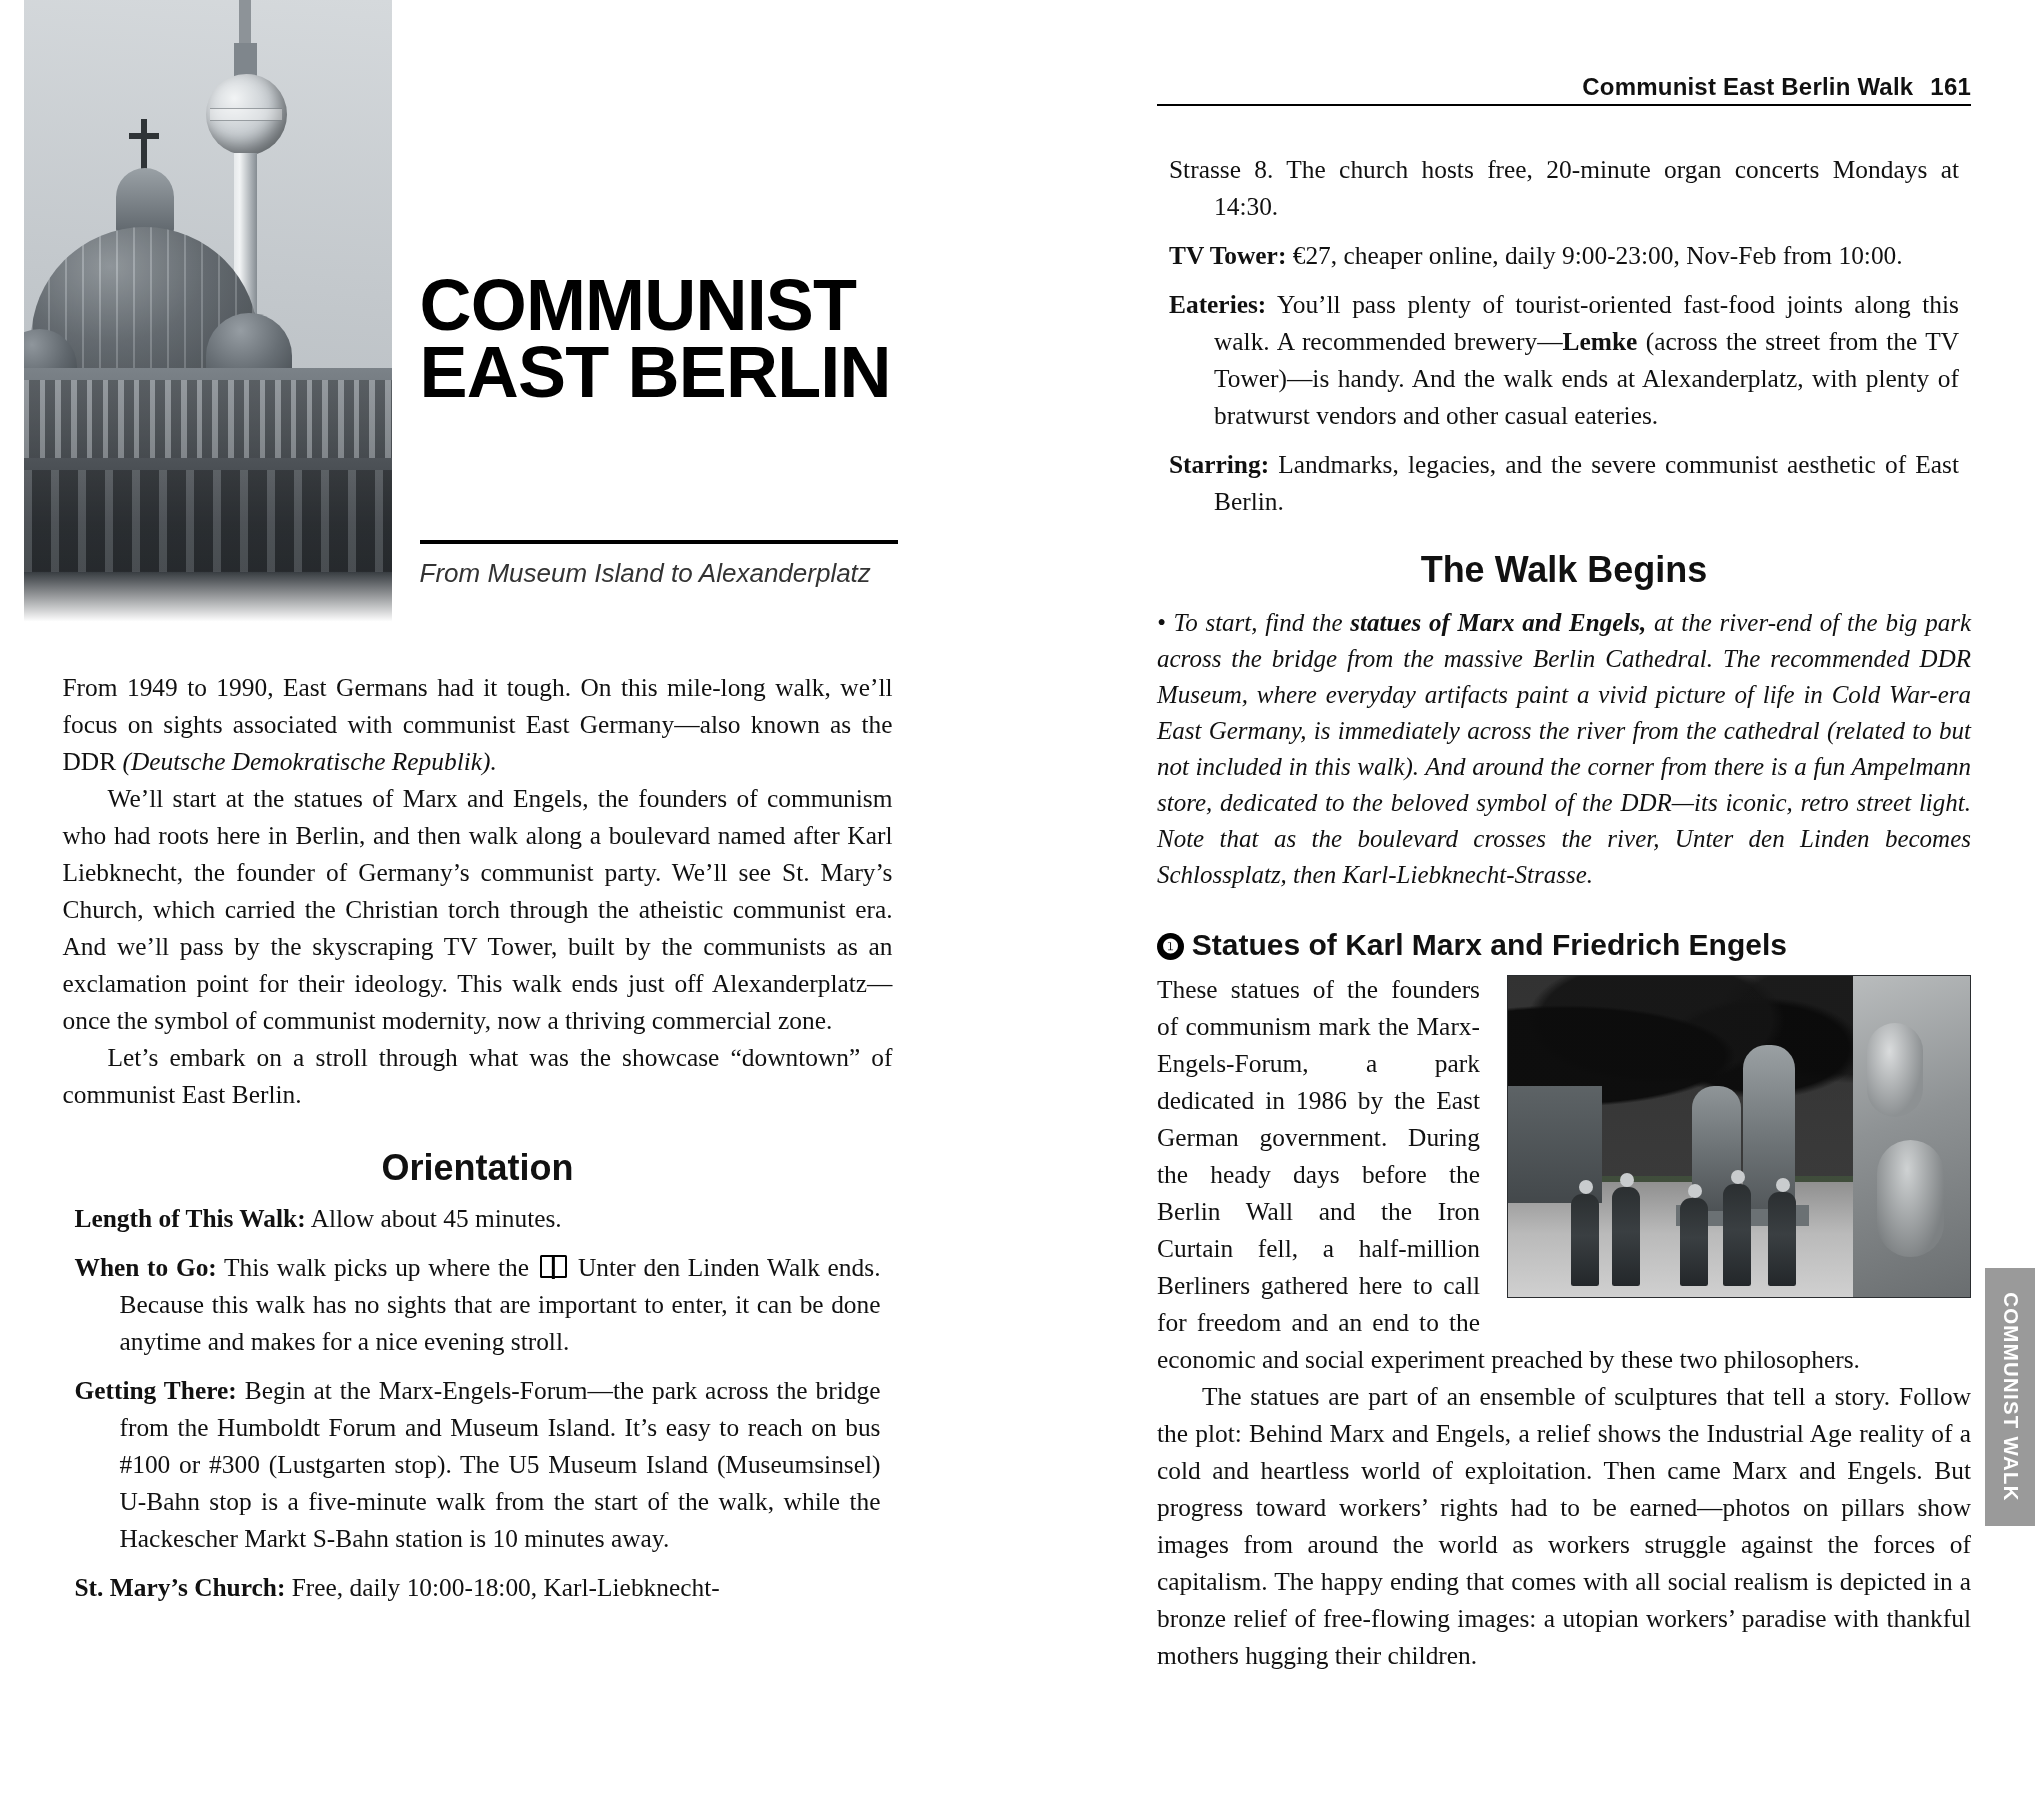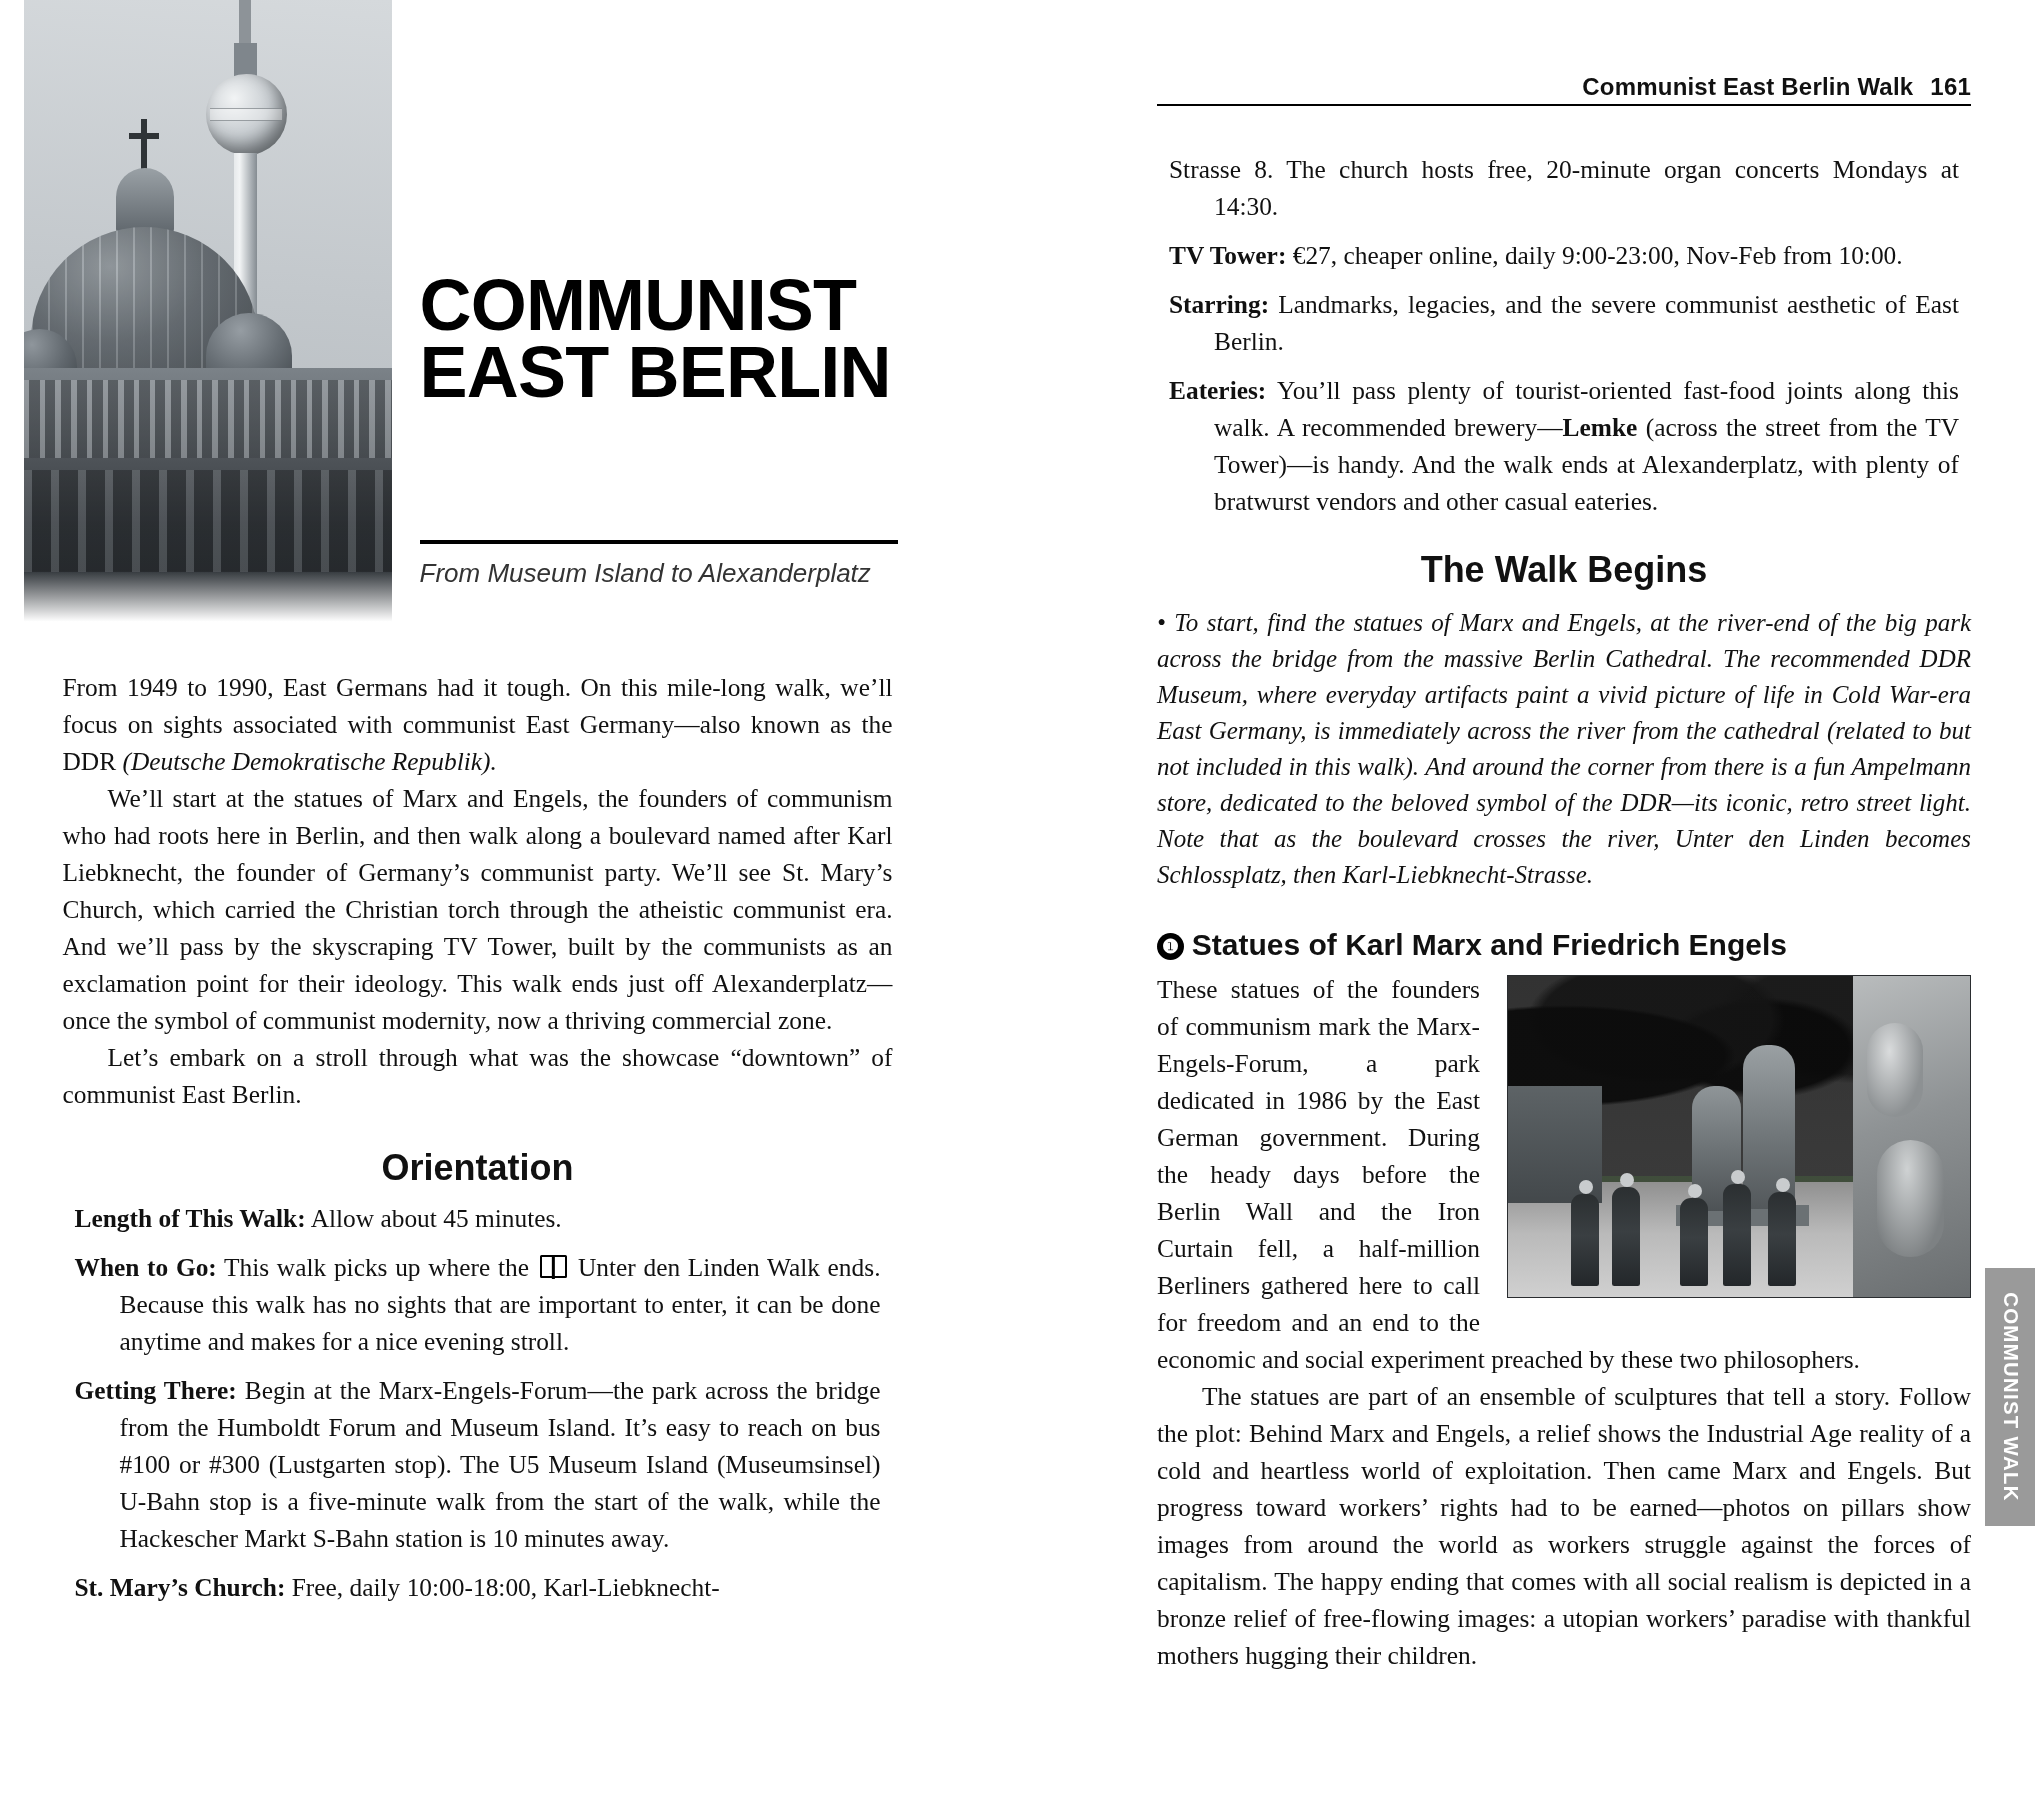--- a/index.html
+++ b/index.html
@@ -326,21 +326,21 @@
     font-size: 36px;
     text-align: center;
     margin: 31px 0 17px 0;
   }
   .italic-intro {
     font-style: italic;
     font-size: 25px;
     line-height: 36px;
     text-align: justify;
   }
-  .italic-intro b { font-weight: normal; font-style: italic; }
+  .italic-intro b { font-weight: bold; font-style: italic; }
 
   .stop-head {
     font-family: "Liberation Sans", sans-serif;
     font-weight: bold;
     font-size: 30px;
     margin: 33px 0 7.8px 0;
   }
   .num-badge {
     display: inline-block;
     width: 27px;
@@ -526,22 +526,22 @@
     <div class="running-head">
       <span>Communist East Berlin Walk</span><span class="pagenum">161</span>
     </div>
     <div class="head-rule"></div>
 
     <div class="right-body">
 
       <div class="deflist">
         <p class="item">Strasse 8. The church hosts free, 20-minute organ concerts Mondays at 14:30.</p>
         <p class="item"><b>TV Tower:</b><span> €27, cheaper online, daily 9:00-23:00, Nov-Feb from 10:00.</span></p>
+        <p class="item"><b>Eateries:</b> You’ll pass plenty of tourist-oriented fast-food joints along this walk. A recommended brewery—<b>Lemke</b> (across the street from the TV Tower)—is handy. And the walk ends at Alexanderplatz, with plenty of bratwurst vendors and other casual eateries.</p>
         <p class="item"><b>Starring:</b><span> Landmarks, legacies, and the severe communist aesthetic of East Berlin.</span></p>
-        <p class="item"><b>Eateries:</b> You’ll pass plenty of tourist-oriented fast-food joints along this walk. A recommended brewery—<b>Lemke</b> (across the street from the TV Tower)—is handy. And the walk ends at Alexanderplatz, with plenty of bratwurst vendors and other casual eateries.</p>
       </div>
 
       <div class="walk-begins">The Walk Begins</div>
 
       <p class="italic-intro">• <i>To start, find the <b>statues of Marx and Engels,</b> at the river-end of the big park across the bridge from the massive Berlin Cathedral. The recommended DDR Museum, where everyday artifacts paint a vivid picture of life in Cold War-era East Germany, is immediately across the river from the cathedral (related to but not included in this walk). And around the corner from there is a fun Ampelmann store, dedicated to the beloved symbol of the DDR—its iconic, retro street light. Note that as the boulevard crosses the river, Unter den Linden becomes Schlossplatz, then Karl-Liebknecht-Strasse.</i></p>
 
       <div class="stop-head">
         <span class="num-badge">❶</span><span>Statues of Karl Marx and Friedrich Engels</span>
       </div>
 

